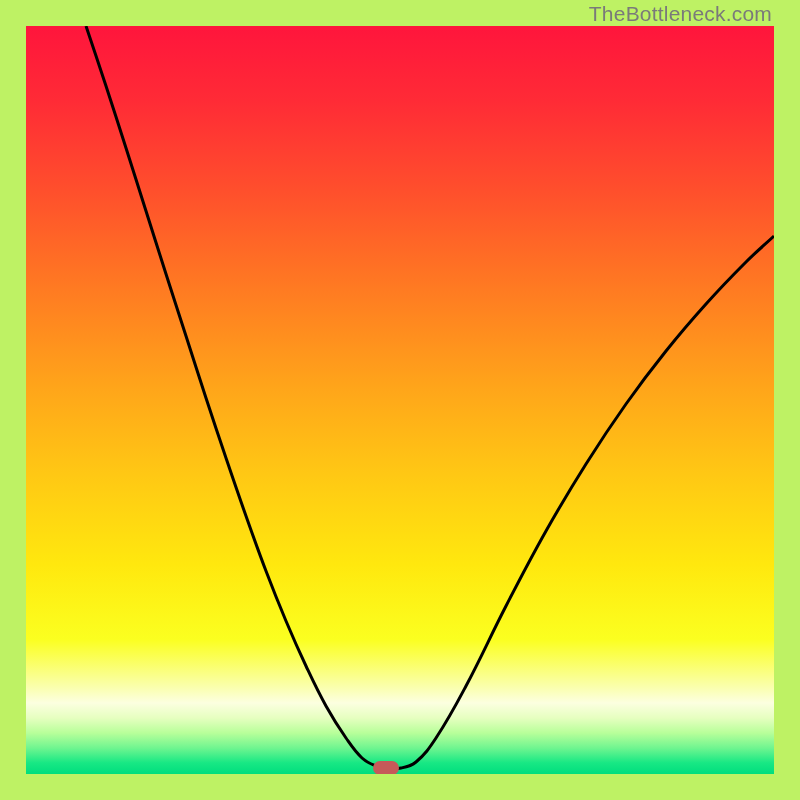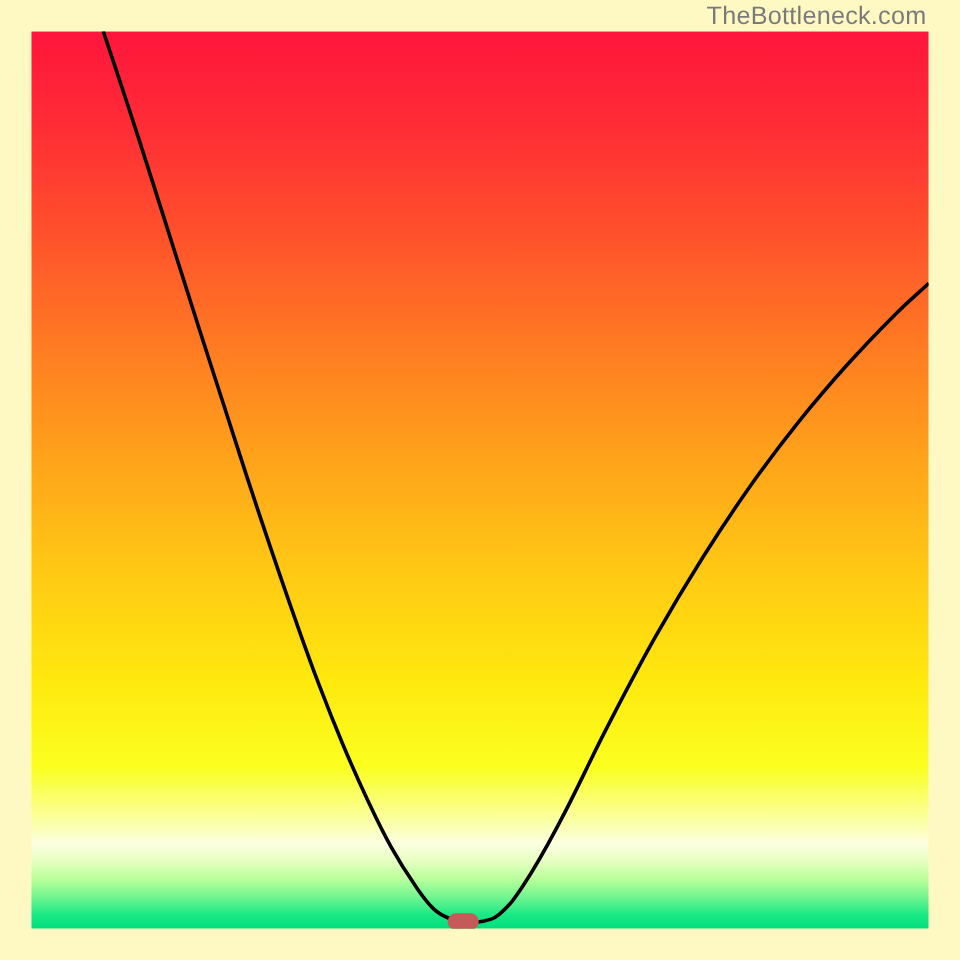--- a/index.html
+++ b/index.html
@@ -7,21 +7,21 @@
     padding: 0;
     width: 800px;
     height: 800px;
     background: #000;
     overflow: hidden;
     font-family: Arial, Helvetica, sans-serif;
   }
   .frame {
     position: absolute;
     inset: 0;
-    background: #fef9c3;
+    background: #bef264;
   }
   .plot {
     position: absolute;
     left: 26px;
     top: 26px;
     width: 748px;
     height: 748px;
     overflow: hidden;
   }
   .gradient {

